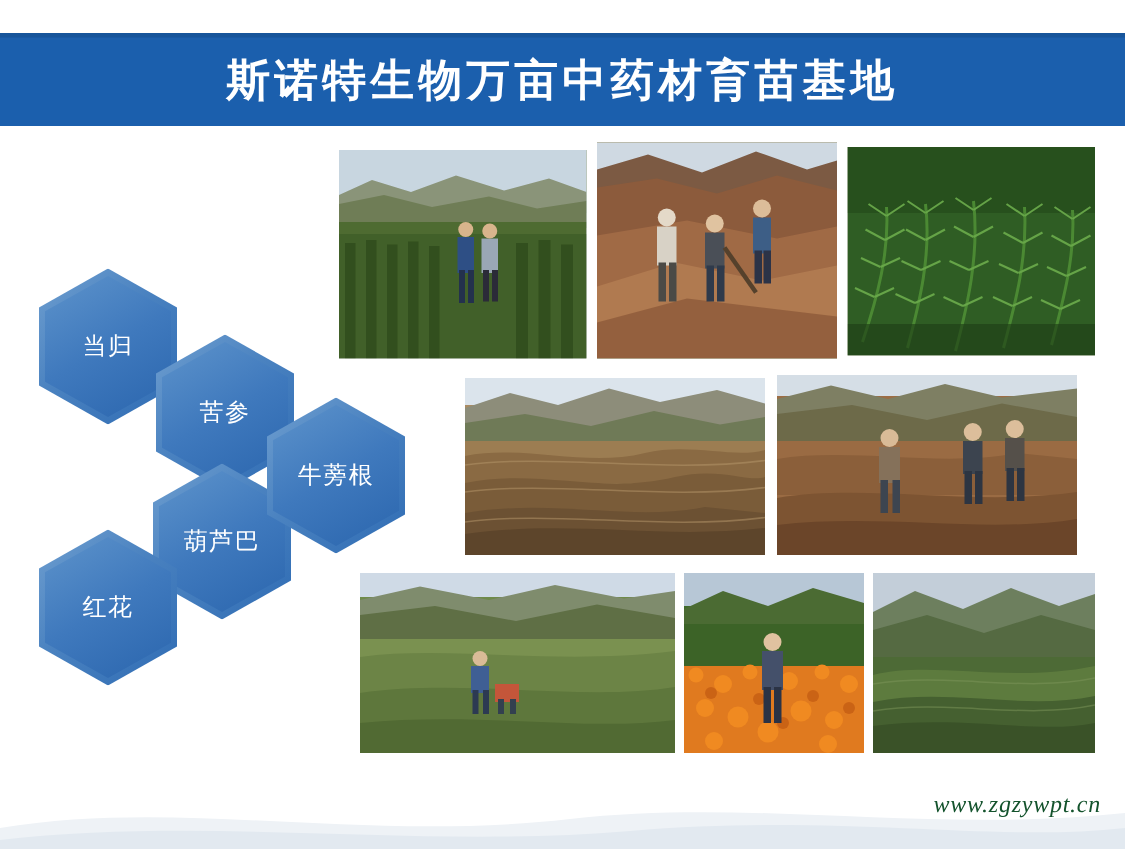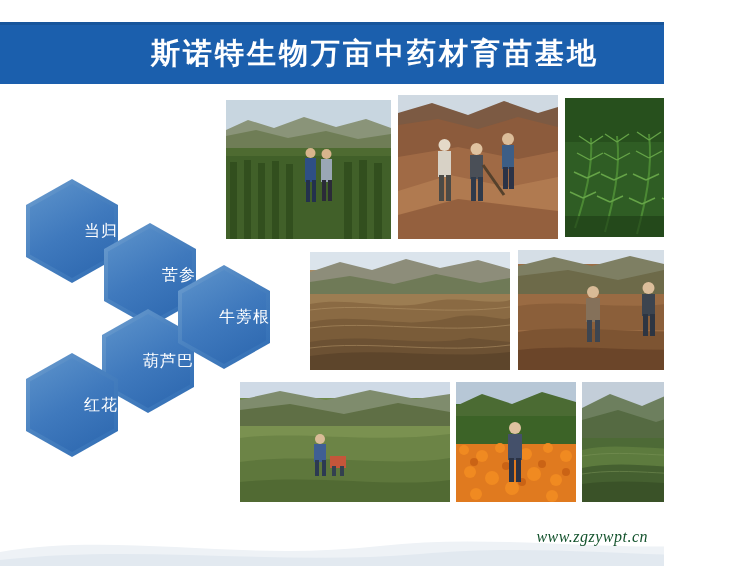--- a/index.html
+++ b/index.html
@@ -8,21 +8,21 @@
   }
   body {
     width: 750px;
     height: 566px;
     background: #ffffff;
     font-family: "Liberation Sans", sans-serif;
     overflow: hidden;
   }
   #slide {
     position: relative;
-    width: 664px;
+    width: 750px;
     height: 566px;
     background: #ffffff;
     overflow: hidden;
   }
   
   #header-band {
     position: absolute;
     left: 0;
     top: 22px;
     width: 750px;
@@ -60,21 +60,21 @@
   }
   .hex {
     position: absolute;
     width: 92px;
     height: 104px;
     color: #ffffff;
     font-size: 16px;
     font-family: Liberation Serif, serif;
     display: flex;
     align-items: center;
-    justify-content: flex-end;
+    justify-content: center;
     letter-spacing: 1px;
     clip-path: polygon(50% 0%, 100% 25%, 100% 75%, 50% 100%, 0% 75%, 0% 25%);
     background: linear-gradient(135deg, #6f9fd0 0%, #4a82c0 45%, #2f6cb4 100%);
     box-shadow: none;
   }
   .hex .hex-inner {
     position: absolute;
     left: 4px; top: 5px;
     width: 84px; height: 94px;
     clip-path: polygon(50% 0%, 100% 25%, 100% 75%, 50% 100%, 0% 75%, 0% 25%);

